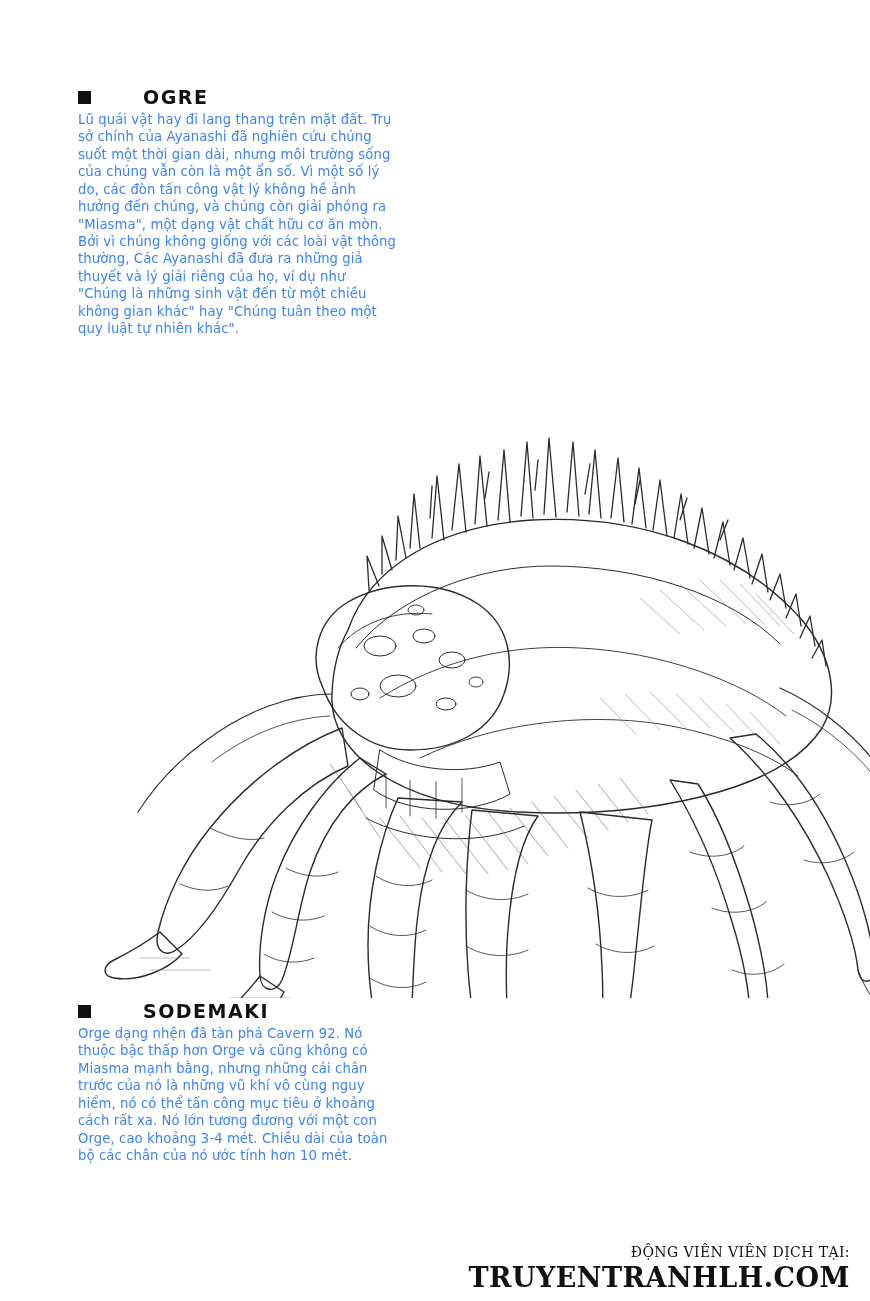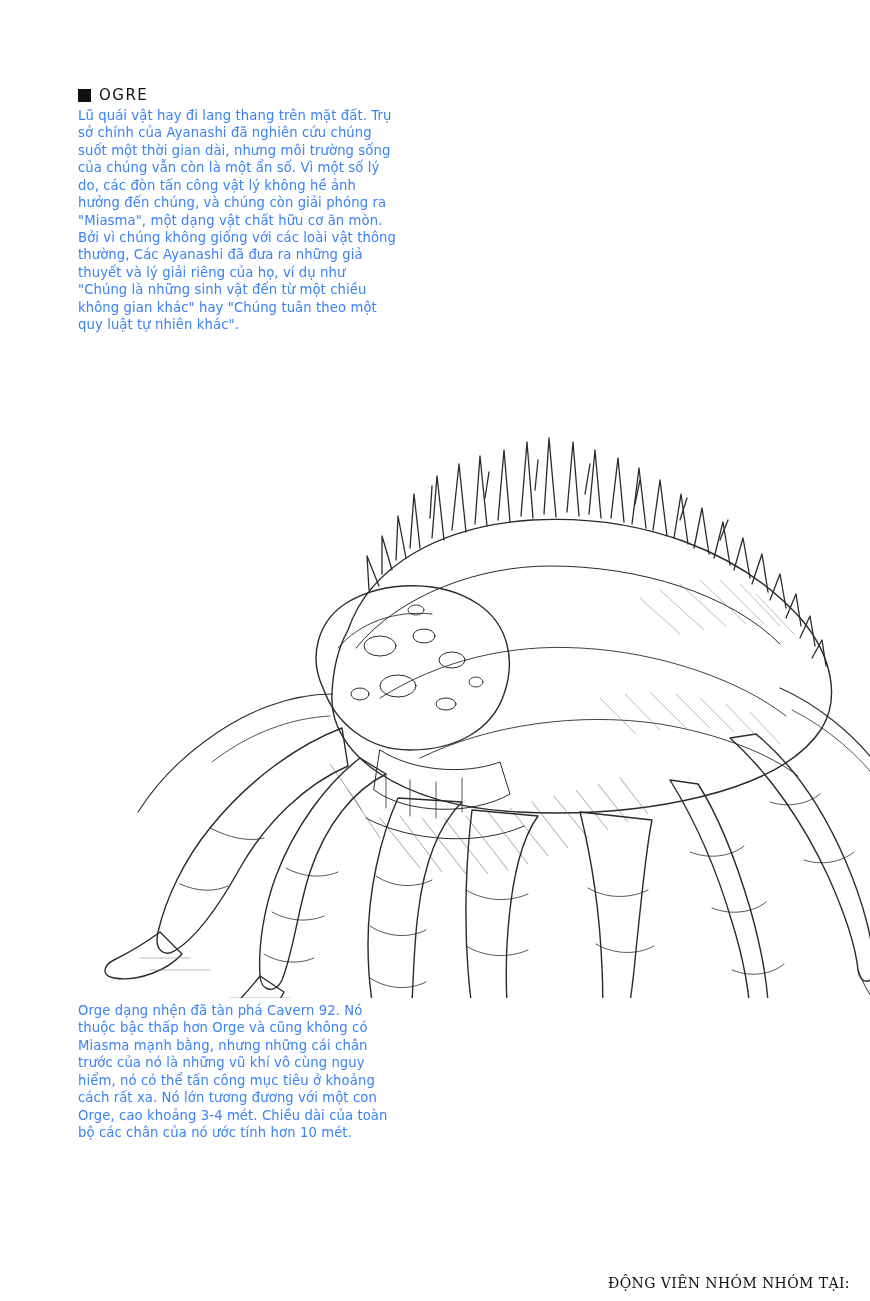--- a/index.html
+++ b/index.html
@@ -36,25 +36,26 @@
   }
   .bullet-square {
     width: 13px;
     height: 13px;
     background: #111;
     display: inline-block;
     flex: 0 0 auto;
   }
   .entry-title {
     font-family: "DejaVu Sans", sans-serif;
-    font-size: 15px;
+    font-size: 19px;
     letter-spacing: 1.5px;
-    font-weight: 400;
+    font-weight: 700;
     color: #111;
     line-height: 1;
+    margin-left: 44px;
   }
   .entry-body {
     font-family: "DejaVu Sans", sans-serif;
     font-size: 13.2px;
     line-height: 1.32;
     color: #3b82f6;
     letter-spacing: 0.1px;
     margin: 0;
   }
 
@@ -238,20 +239,25 @@
 
         <g stroke="#7a7a7a" stroke-width="0.5">
           <path d="M560 200 L600 236 M580 192 L624 232 M600 186 L646 228 M620 182 L666 226 M640 182 L684 226 M660 186 L700 228 M676 196 L714 236"></path>
           <path d="M520 300 L556 336 M545 296 L580 332 M570 294 L606 330 M596 296 L630 330 M620 300 L654 334 M646 306 L678 340 M670 314 L700 346"></path>
         </g>
       </g>
     </svg>
   </figure>
 
   <section class="entry" id="entry-sodemaki">
+    <div class="entry-heading">
+      <span class="bullet-square"></span>
+      <span class="entry-title">SODEMAKI</span>
+    </div>
     <p class="entry-body">Orge dạng nhện đã tàn phá Cavern 92. Nó thuộc bậc thấp hơn Orge và cũng không có Miasma mạnh bằng, nhưng những cái chân trước của nó là những vũ khí vô cùng nguy hiểm, nó có thể tấn công mục tiêu ở khoảng cách rất xa. Nó lớn tương đương với một con Orge, cao khoảng 3-4 mét. Chiều dài của toàn bộ các chân của nó ước tính hơn 10 mét.</p>
   </section>
 
   <div class="credit">
-    <p class="credit-line1">ĐỘNG VIÊN NHÓM NHÓM TẠI:</p>
+    <p class="credit-line1">ĐỘNG VIÊN VIÊN DỊCH TẠI:</p>
+    <p class="credit-line2">TRUYENTRANHLH.COM</p>
   </div>
 
 </div>
 
 </body></html>

